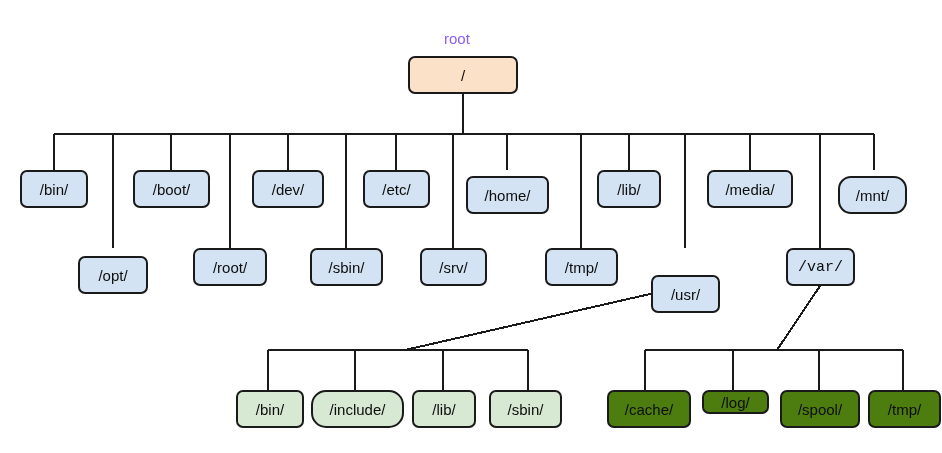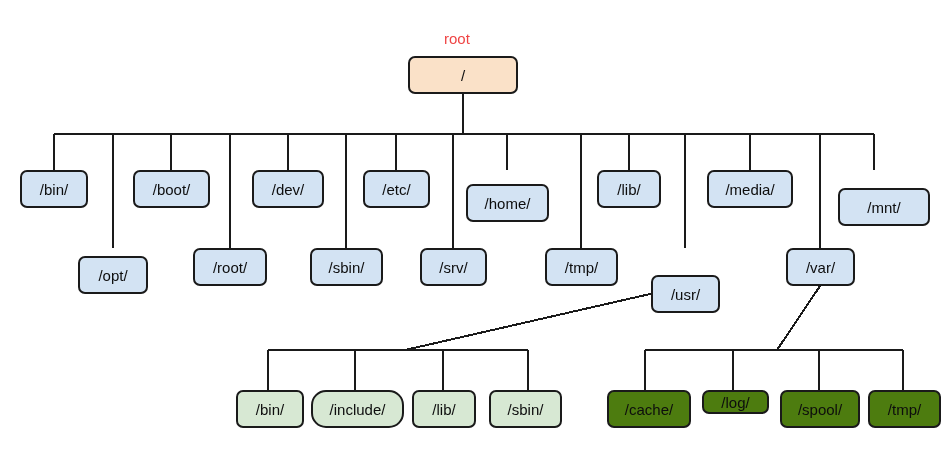--- a/index.html
+++ b/index.html
@@ -39,21 +39,21 @@
     white-space: nowrap;
     z-index: 3;
   }
   .node.root-node  { background: #fae1c8; }
   .node.level1     { background: #d3e3f3; }
   .node.usr-child  { background: #d7e8d3; }
   .node.var-child  { background: #4d7c0f; }
   .caption {
     position: absolute;
     font-size: 15px;
-    color: #ef4444;
+    color: #8b5cf6;
     line-height: 1;
     white-space: nowrap;
     z-index: 3;
   }
 </style>
 </head>
 <body>
 
 <div id="diagram">
 
@@ -101,34 +101,34 @@
 
   <div class="caption" style="left:444px; top:31px;">root</div>
 
   <div class="node root-node" style="left:408px; top:56px; width:110px; height:38px;">/</div>
 
   <div>
     <div class="node level1" style="left:20px; top:170px; width:68px; height:38px;">/bin/</div>
     <div class="node level1" style="left:133px; top:170px; width:77px; height:38px;">/boot/</div>
     <div class="node level1" style="left:252px; top:170px; width:72px; height:38px;">/dev/</div>
     <div class="node level1" style="left:363px; top:170px; width:67px; height:38px;">/etc/</div>
-    <div class="node level1" style="left:466px; top:184px; width:83px; height:38px;">/home/</div>
+    <div class="node level1" style="left:466px; top:176px; width:83px; height:38px;">/home/</div>
     <div class="node level1" style="left:597px; top:170px; width:64px; height:38px;">/lib/</div>
     <div class="node level1" style="left:707px; top:170px; width:86px; height:38px;">/media/</div>
-    <div class="node level1" style="left:838px; top:188px; width:92px; height:38px;">/mnt/</div>
+    <div class="node level1" style="left:838px; top:176px; width:69px; height:38px;border-radius:13px;">/mnt/</div>
   </div>
 
   <div>
     <div class="node level1" style="left:78px; top:248px; width:70px; height:38px;margin-top:8px;">/opt/</div>
     <div class="node level1" style="left:193px; top:248px; width:74px; height:38px;">/root/</div>
     <div class="node level1" style="left:310px; top:248px; width:73px; height:38px;">/sbin/</div>
     <div class="node level1" style="left:420px; top:248px; width:67px; height:38px;">/srv/</div>
     <div class="node level1" style="left:545px; top:248px; width:73px; height:38px;">/tmp/</div>
     <div class="node level1" style="left:651px; top:248px; width:69px; height:38px;margin-top:27px;">/usr/</div>
-    <div class="node level1" style="left:786px; top:248px; width:69px; height:38px;">/var/</div>
+    <div class="node level1" style="left:786px; top:248px; width:69px; height:38px;font-family:Liberation Mono, monospace;">/var/</div>
   </div>
 
   <div>
     <div class="node usr-child" style="left:236px; top:390px; width:68px; height:38px;">/bin/</div>
     <div class="node usr-child" style="left:311px; top:390px; width:93px; height:38px;border-radius:15px;">/include/</div>
     <div class="node usr-child" style="left:412px; top:390px; width:64px; height:38px;">/lib/</div>
     <div class="node usr-child" style="left:489px; top:390px; width:73px; height:38px;">/sbin/</div>
   </div>
 
   <div>

